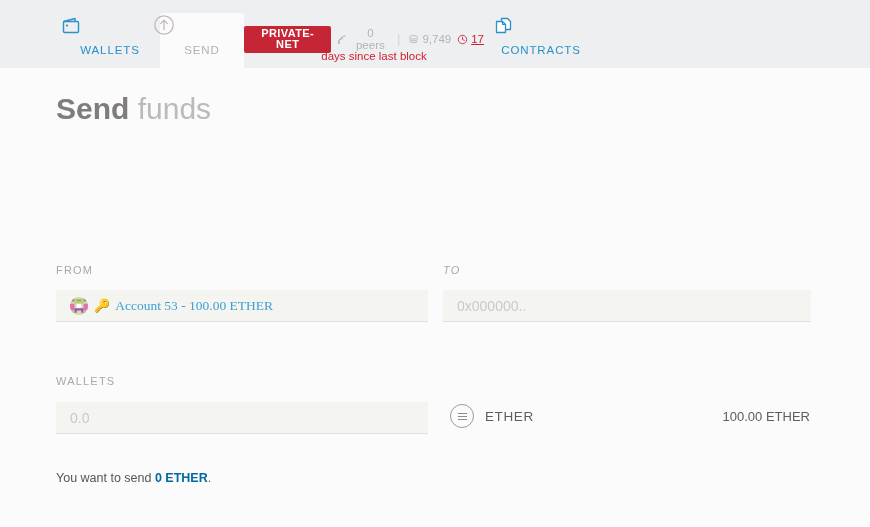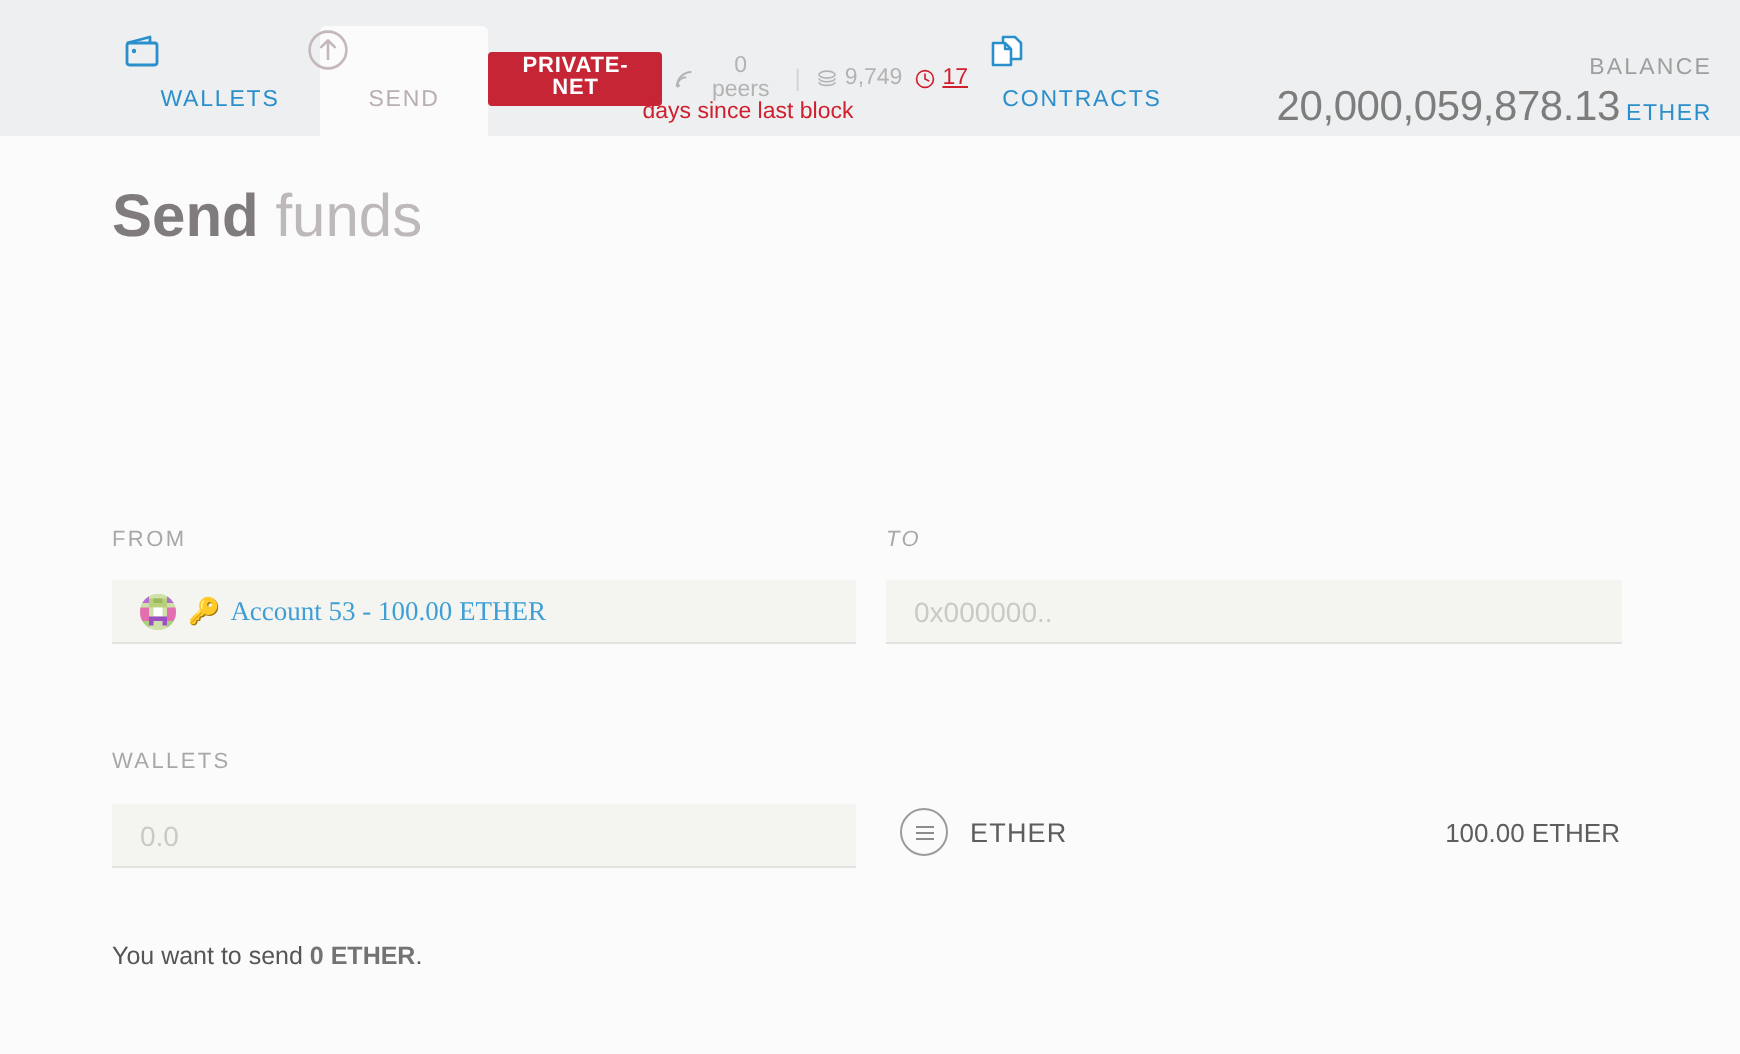--- a/index.html
+++ b/index.html
@@ -263,21 +263,21 @@
     color: #5a5a5a;
   }
 
   .summary {
     position: absolute;
     left: 56px;
     top: 403px;
     font-size: 12.5px;
     color: #555;
   }
-  .summary b { color: #737373; font-weight: bold; }
+  .summary b { color: #0369a1; font-weight: bold; }
 
   
   .currency-row {
     position: absolute;
     left: 450px;
     top: 336px;
     width: 360px;
     display: flex;
     align-items: center;
   }
@@ -396,26 +396,20 @@
       <span class="ticon">
         <svg width="28" height="28" viewBox="0 0 28 28">
           <path d="M12.5 6.5 L18.5 6.5 L21.5 9.5 L21.5 17.5 L12.5 17.5 Z" fill="#ffffff" stroke="#2a8fca" stroke-width="1.3" stroke-linejoin="round"></path>
           <path d="M7.5 9.5 L13.5 9.5 L16.5 12.5 L16.5 20.5 L7.5 20.5 Z" fill="#ffffff" stroke="#2a8fca" stroke-width="1.3" stroke-linejoin="round"></path>
           <path d="M13.5 9.5 L13.5 12.5 L16.5 12.5" fill="none" stroke="#2a8fca" stroke-width="1.2" stroke-linejoin="round"></path>
         </svg>
       </span>
       <span class="tlabel">CONTRACTS</span>
     </div>
 
-    <div class="balance">
-      <div class="balance-label">BALANCE</div>
-      <div>
-        <span class="balance-value">20,000,059,878.13</span><span class="balance-unit">ETHER</span>
-      </div>
-    </div>
 
   </div>
 </div>
 
 <div class="main">
 
   <div class="page-title"><span class="strong">Send</span><span> funds</span></div>
 
   <div class="field-label lbl-from">FROM</div>
   <div class="input-box box-from">

